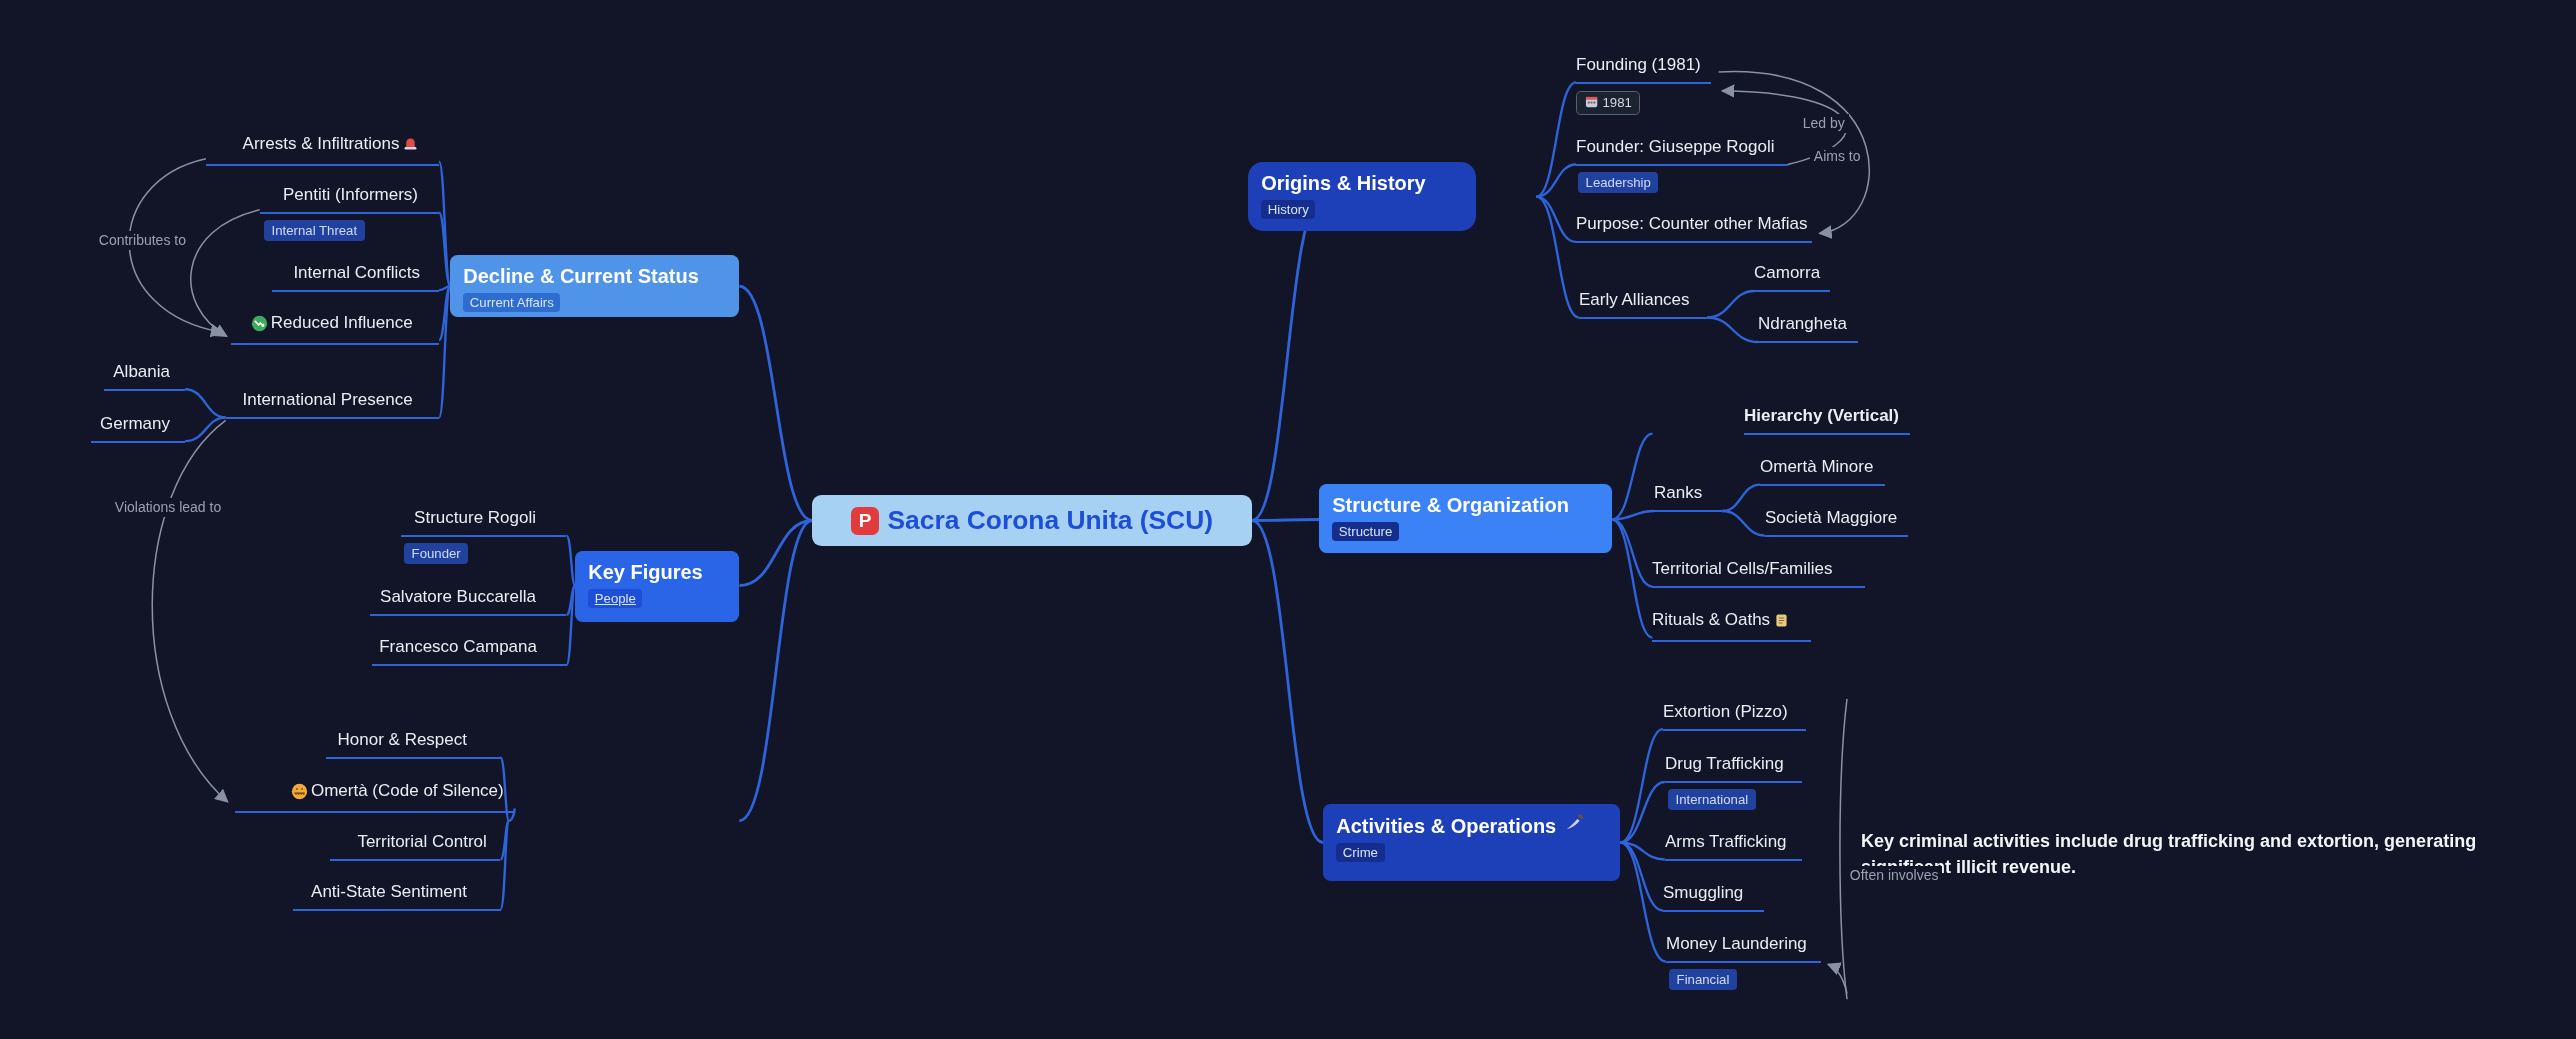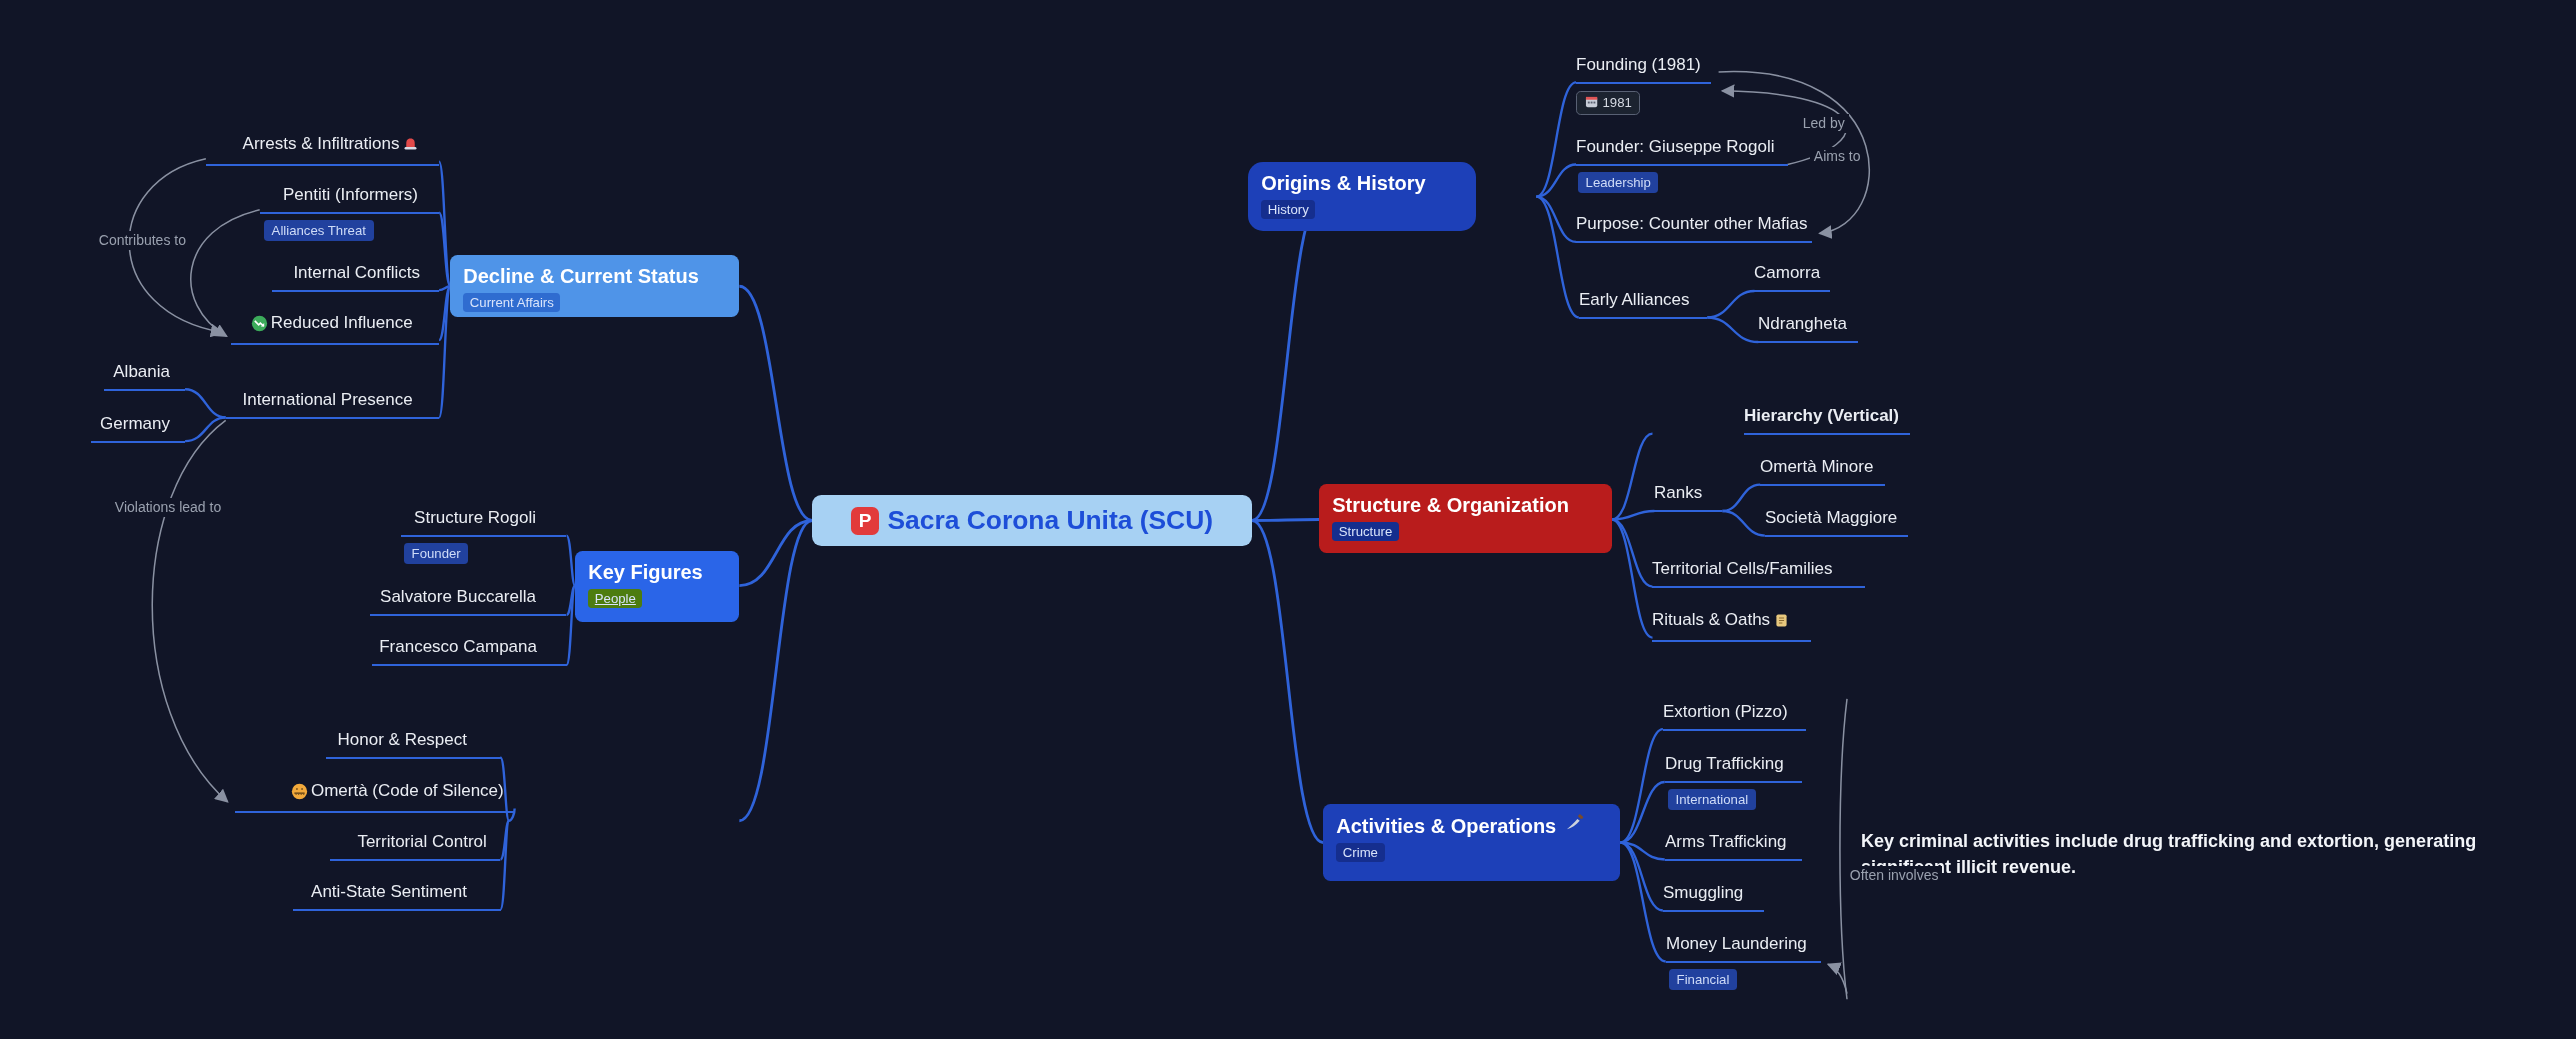--- a/index.html
+++ b/index.html
@@ -132,21 +132,21 @@
   <div class="center-node">
     <span class="p-icon">P</span>
     <span class="txt">Sacra Corona Unita (SCU)</span>
   </div>
 
   <div class="branch" style="left:1248px;top:162px;width:228px;height:69px;background:#1d40b8;border-radius:15px;">
     <span class="t">Origins &amp; History</span>
     <span class="s" style="background:#152e8e;">History</span>
   </div>
 
-  <div class="branch" style="left:1319px;top:484px;width:293px;height:69px;background:#b91c1c;">
+  <div class="branch" style="left:1319px;top:484px;width:293px;height:69px;background:#3b82f6;">
     <span class="t">Structure &amp; Organization</span>
     <span class="s" style="background:#152e8e;">Structure</span>
   </div>
 
   <div class="branch" style="left:1323px;top:804px;width:297px;height:77px;background:#1d40b8;">
     <span class="t">
       <span>Activities &amp; Operations</span>
       <span class="ic"><svg width="19" height="19" viewBox="0 0 20 20">
             <path d="M2 16 C7 15 11.5 12 15.5 7.2 L13 5.2 C9.8 9.4 6 12.4 2 16 Z" fill="#cdd3de"></path>
             <rect x="13.8" y="1.2" width="5.4" height="3.2" rx="1.2" transform="rotate(40 16.5 2.8)" fill="#7a4a2a"></rect>
@@ -155,21 +155,21 @@
     <span class="s" style="background:#152e8e;">Crime</span>
   </div>
 
   <div class="branch" style="left:450px;top:255px;width:289px;height:62px;background:#4f94e8;">
     <span class="t">Decline &amp; Current Status</span>
     <span class="s" style="background:#2f6cd0;">Current Affairs</span>
   </div>
 
   <div class="branch" style="left:575px;top:551px;width:164px;height:71px;background:#2a65e8;">
     <span class="t">Key Figures</span>
-    <span class="s" style="background:#4d7c0f;text-decoration:underline;">People</span>
+    <span class="s" style="background:#1d4ed8;text-decoration:underline;">People</span>
   </div>
 
 
   <div class="leaf" style="left:1576px;top:55px;width:135px;">
     <span>Founding (1981)</span>
   </div>
   <div class="badge-box" style="left:1576px;top:91px;">
     <span><svg width="13.2" height="13.2" viewBox="0 0 14 14">
           <rect x="1" y="2" width="12" height="11" rx="2" fill="#c8cdd8"></rect>
           <rect x="1" y="2" width="12" height="3" fill="#e05555"></rect>
@@ -247,21 +247,21 @@
 
   <div class="leaf l" style="left:206px;top:134px;width:233px;padding-right:17px;">
     <span>Arrests &amp; Infiltrations</span><span class="ic"><svg width="17" height="17" viewBox="0 0 20 20">
           <path d="M10 3 C6 3 5 6 5 9 L5 13 L15 13 L15 9 C15 6 14 3 10 3 Z" fill="#e24a4a"></path>
           <rect x="3" y="13" width="14" height="3" rx="1.5" fill="#d8dce6"></rect>
         </svg></span>
   </div>
   <div class="leaf l" style="left:260px;top:185px;width:179px;padding-right:21px;">
     <span>Pentiti (Informers)</span>
   </div>
-  <div class="badge" style="left:264px;top:220px;">Alliances Threat</div>
+  <div class="badge" style="left:264px;top:220px;">Internal Threat</div>
   <div class="leaf l" style="left:272px;top:263px;width:167px;padding-right:19px;">
     <span>Internal Conflicts</span>
   </div>
   <div class="leaf l" style="left:231px;top:313px;width:208px;padding-right:26.4px;">
     <span class="ic"><svg width="17" height="17" viewBox="0 0 20 20">
           <circle cx="10" cy="10" r="9" fill="#3cab5b"></circle>
           <polyline points="4.5,7 9,11.5 11,9.5 15,13" stroke="#ffffff" stroke-width="2" fill="none"></polyline>
           <path d="M15.5,9.5 L15.5,13.5 L11.5,13.5 Z" fill="#ffffff"></path>
         </svg></span><span>Reduced Influence</span>
   </div>

